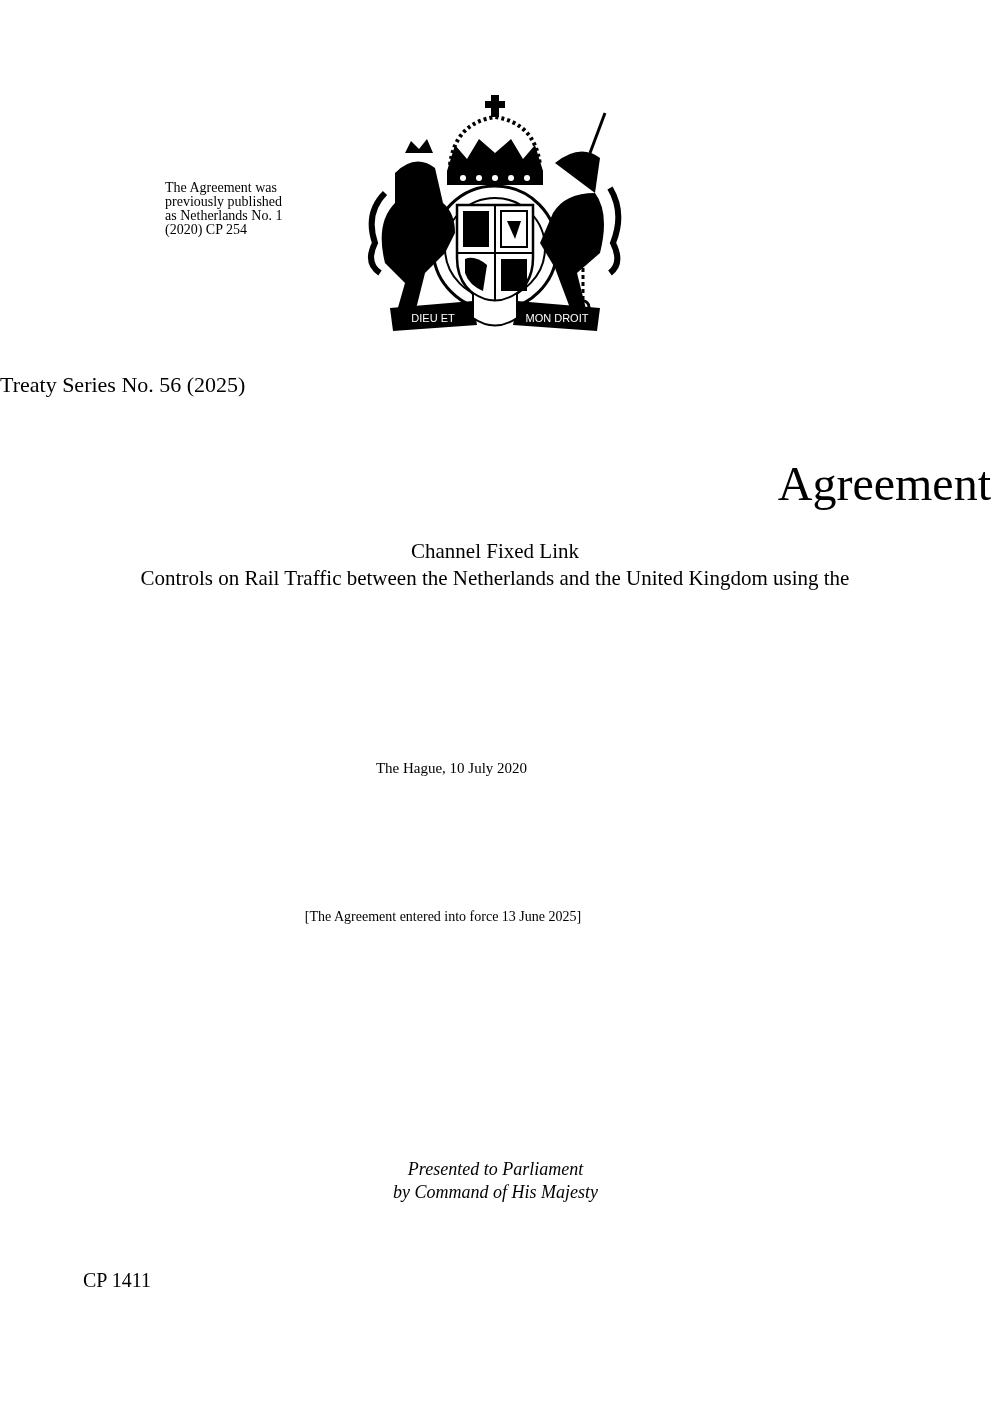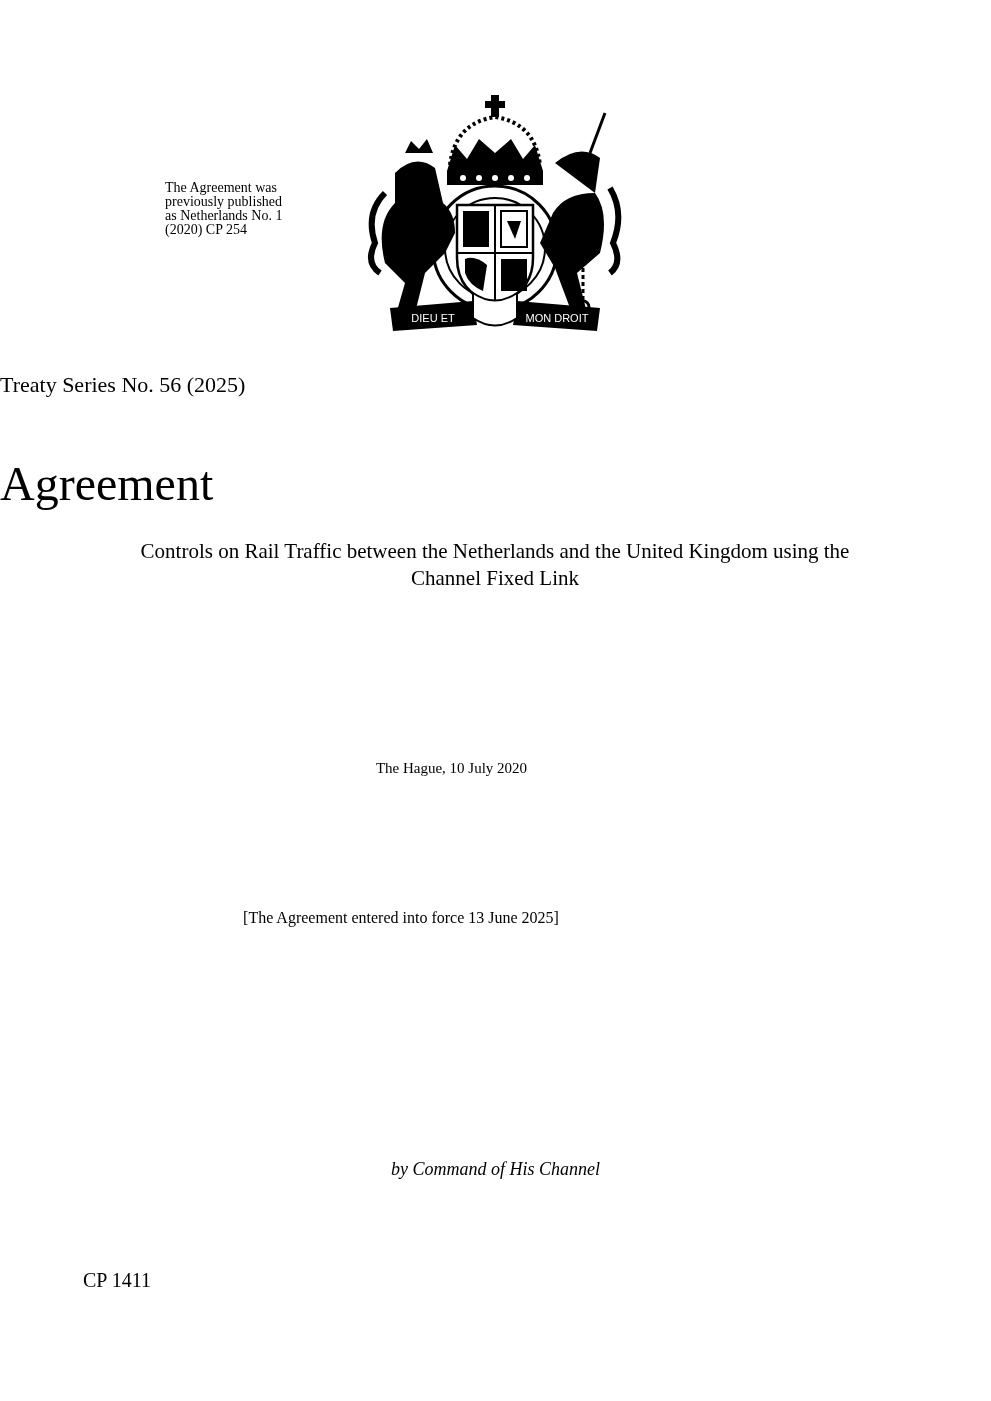--- a/index.html
+++ b/index.html
@@ -2,24 +2,24 @@
 <html><head>
 <meta charset="utf-8">
 <style>
   html, body { margin: 0; padding: 0; background: #ffffff; }
   body { width: 991px; height: 1401px; position: relative; overflow: hidden; font-family: "Liberation Serif", serif; color: #000; }
   .abs { position: absolute; }
   .note { left: 165px; top: 149px; width: 150px; font-size: 14px; line-height: 14px; margin-top: 32px; }
   .note div { white-space: nowrap; }
   .crest { left: 355px; top: 93px; width: 280px; height: 250px; }
   .series { left: 0; width: 991px; top: 372px; font-size: 22px; }
-  .title { left: 0; width: 991px; top: 452px; text-align: left; font-size: 48px; line-height: 64px; }
+  .title { left: 0; width: 991px; top: 452px; text-align: right; font-size: 48px; line-height: 64px; }
   .subtitle { left: 90px; width: 810px; top: 538px; text-align: center; font-size: 21px; line-height: 26.5px; }
   .place { left: 0; width: 903px; top: 760px; text-align: center; font-size: 15px; }
-  .force { left: 0; width: 802px; top: 909px; text-align: center; font-size: 16px; }
+  .force { left: 0; width: 802px; top: 909px; text-align: center; font-size: 14px; padding-left: 42px; }
   .presented { left: 0; width: 991px; top: 1158px; text-align: center; font-size: 18px; line-height: 23px; font-style: italic; }
   .cp { left: 83px; top: 1269px; font-size: 20px; }
 </style>
 </head>
 <body>
 
 <div class="abs note">
   <div>The Agreement was</div>
   <div>previously published</div>
   <div>as Netherlands No. 1</div>
@@ -68,25 +68,26 @@
     <text x="78" y="229" font-family="Liberation Sans, sans-serif" font-size="11" fill="#fff" text-anchor="middle">DIEU ET</text>
     <text x="202" y="229" font-family="Liberation Sans, sans-serif" font-size="11" fill="#fff" text-anchor="middle">MON DROIT</text>
   </svg>
 </div>
 
 <div class="abs series">Treaty Series No. 56 (2025)</div>
 
 <div class="abs title">Agreement</div>
 
 <div class="abs subtitle">
+  <div>Channel Fixed Link</div>
   <div>Controls on Rail Traffic between the Netherlands and the United Kingdom using the</div>
-  <div>Channel Fixed Link</div>
 </div>
 
 <div class="abs place">The Hague, 10 July 2020</div>
 
 <div class="abs force">[The Agreement entered into force 13 June 2025]</div>
 
 <div class="abs presented">
-  <div>by Command of His Channel</div>
+  <div>Presented to Parliament</div>
+  <div>by Command of His Majesty</div>
 </div>
 
 <div class="abs cp">CP 1411</div>
 
 </body></html>

